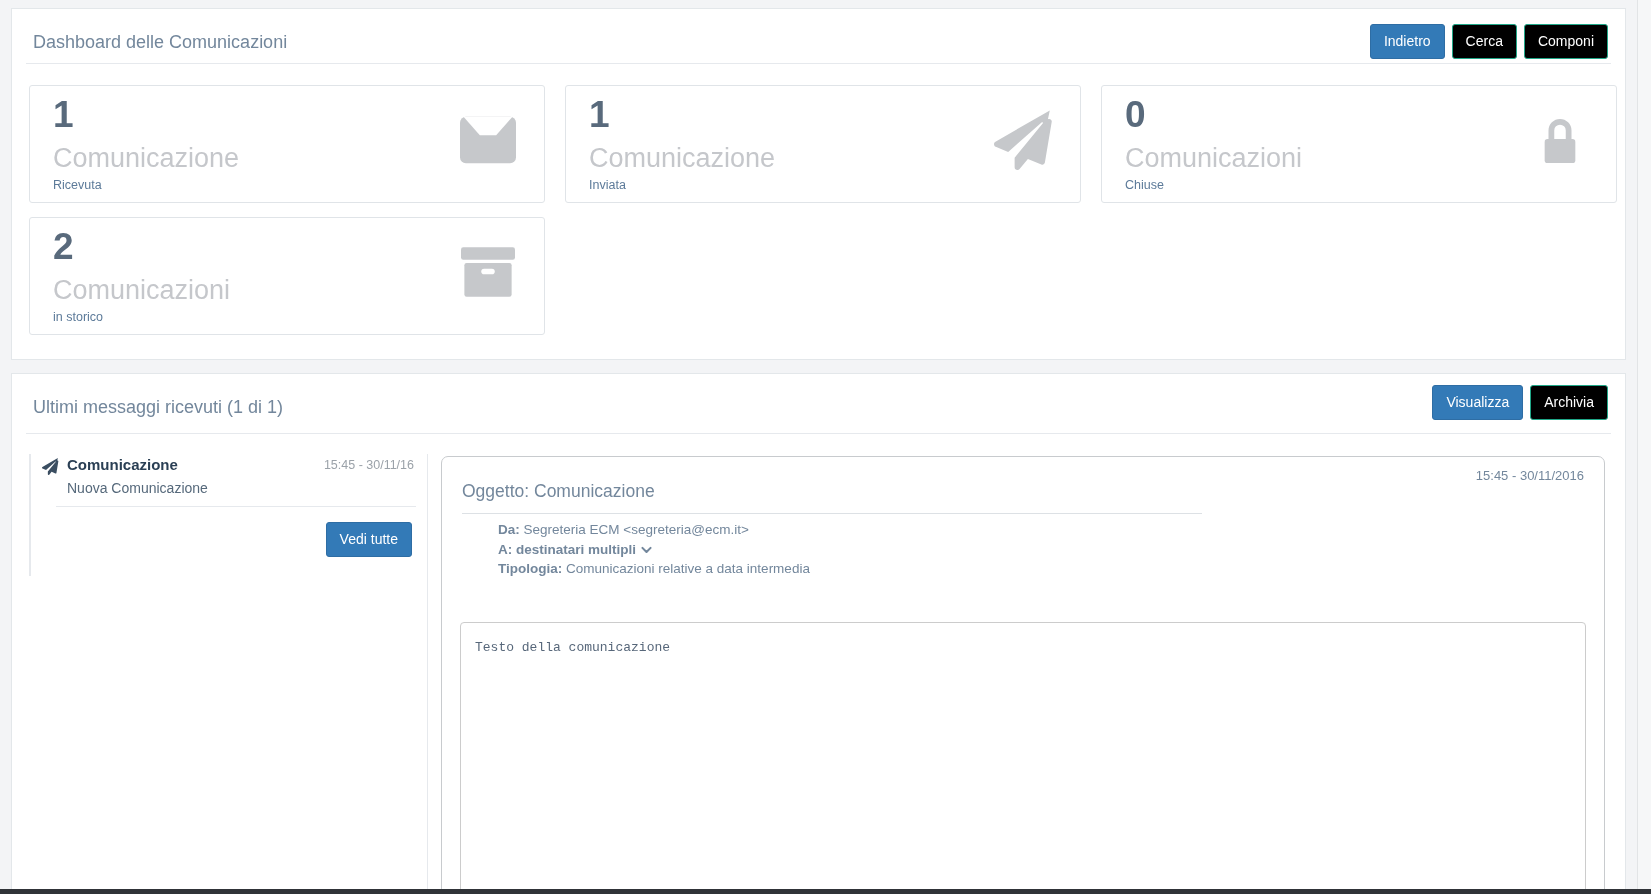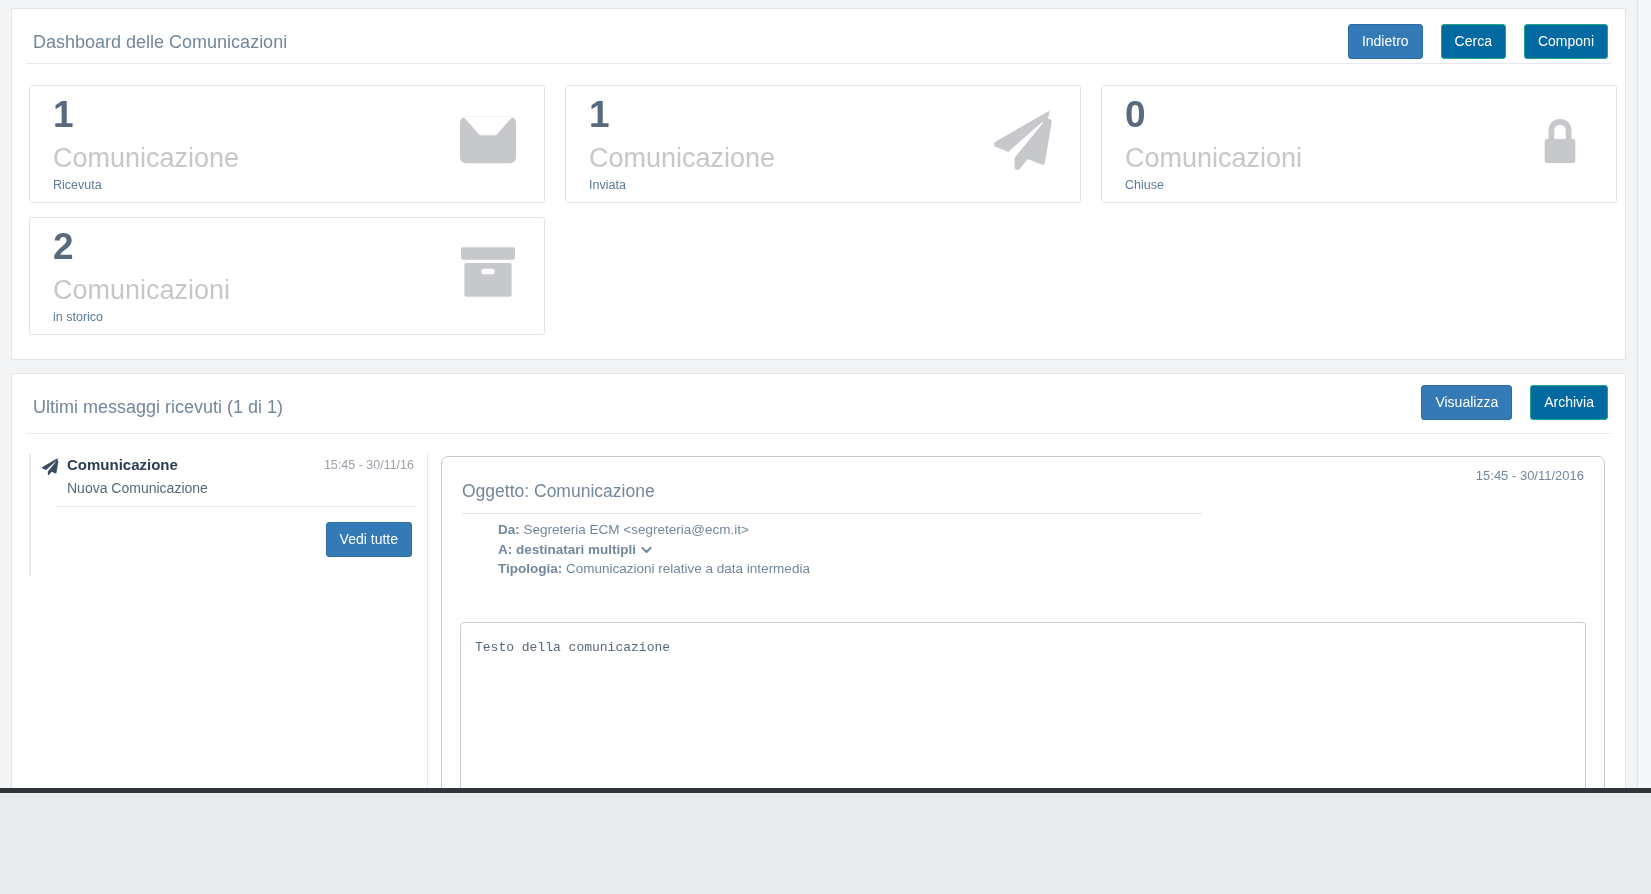--- a/index.html
+++ b/index.html
@@ -1,44 +1,44 @@
 <!DOCTYPE html>
 <html><head>
 <meta charset="utf-8">
 <style>
   * { margin:0; padding:0; box-sizing:border-box; }
   html,body { background:#e9eaec; }
   body { font-family:"Liberation Sans", sans-serif; }
   .page {
-    position:relative; width:1651px; height:793px;
+    position:relative; width:1651px; height:894px;
     background:#f3f4f6; overflow:hidden;
   }
   .panel {
     position:absolute; background:#fff; border:1px solid #e3e7ea;
   }
   .panel1 { left:11px; top:8px; width:1615px; height:352px; }
   .panel2 { left:11px; top:373px; width:1615px; height:521px; overflow:hidden; }
   .panel-title {
     position:absolute; left:21px; top:23px;
     font-size:18px; color:#73879C;
   }
   .title-divider {
     position:absolute; left:14px; right:14px; height:0;
     border-top:1px solid #e6e9ed;
   }
   .p1-divider { top:54px; }
   .p2-divider { top:59px; }
-  .btn-row { position:absolute; right:17px; top:15px; display:flex; gap:18px; }
+  .btn-row { position:absolute; right:17px; top:15px; display:flex; gap:7px; }
   .btn {
     display:inline-block; border:none; border-radius:3px;
     font-family:"Liberation Sans", sans-serif;
     font-size:14px; color:#fff; padding:8px 13px; cursor:pointer; line-height:17px;
   }
   .btn-blue  { background:#337ab7; border:1px solid #2e6da4; }
-  .btn-green { background:#0369a1; border:1px solid #20a788; }
+  .btn-green { background:#000000; border:1px solid #20a788; }
 
   
   .cards { position:absolute; left:17px; top:76px; width:1581px; }
   .card {
     position:absolute; width:516px; height:118px;
     background:#fff; border:1px solid #e0e4e8; border-radius:3px;
   }
   .card-r1c1 { left:0; top:0; }
   .card-r1c2 { left:536px; top:0; }
   .card-r1c3 { left:1072px; top:0; }

